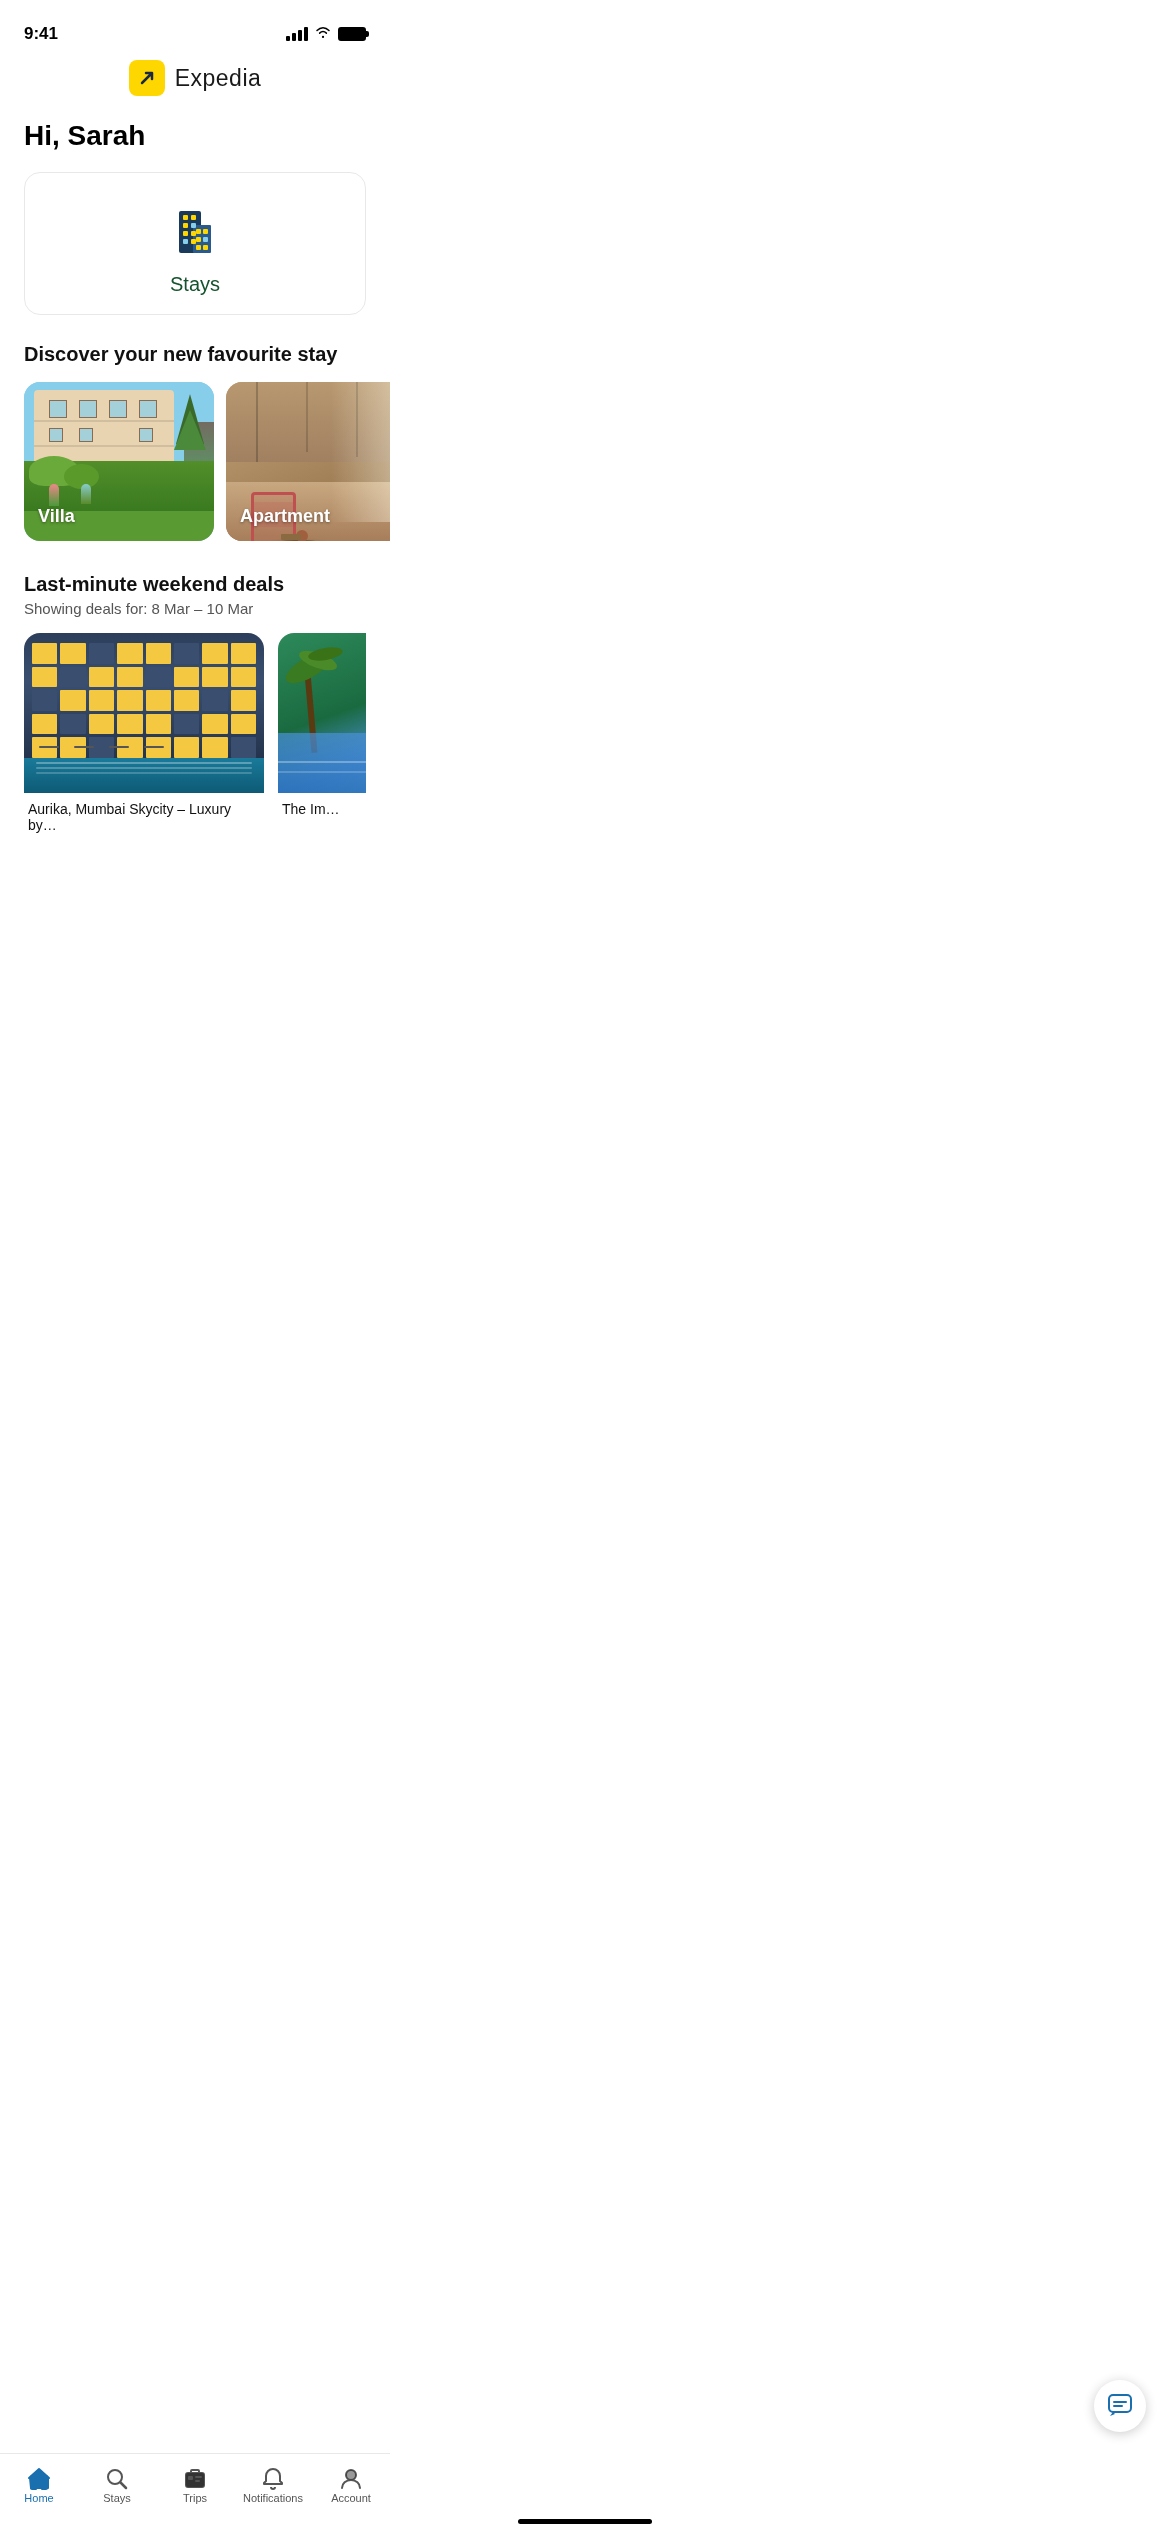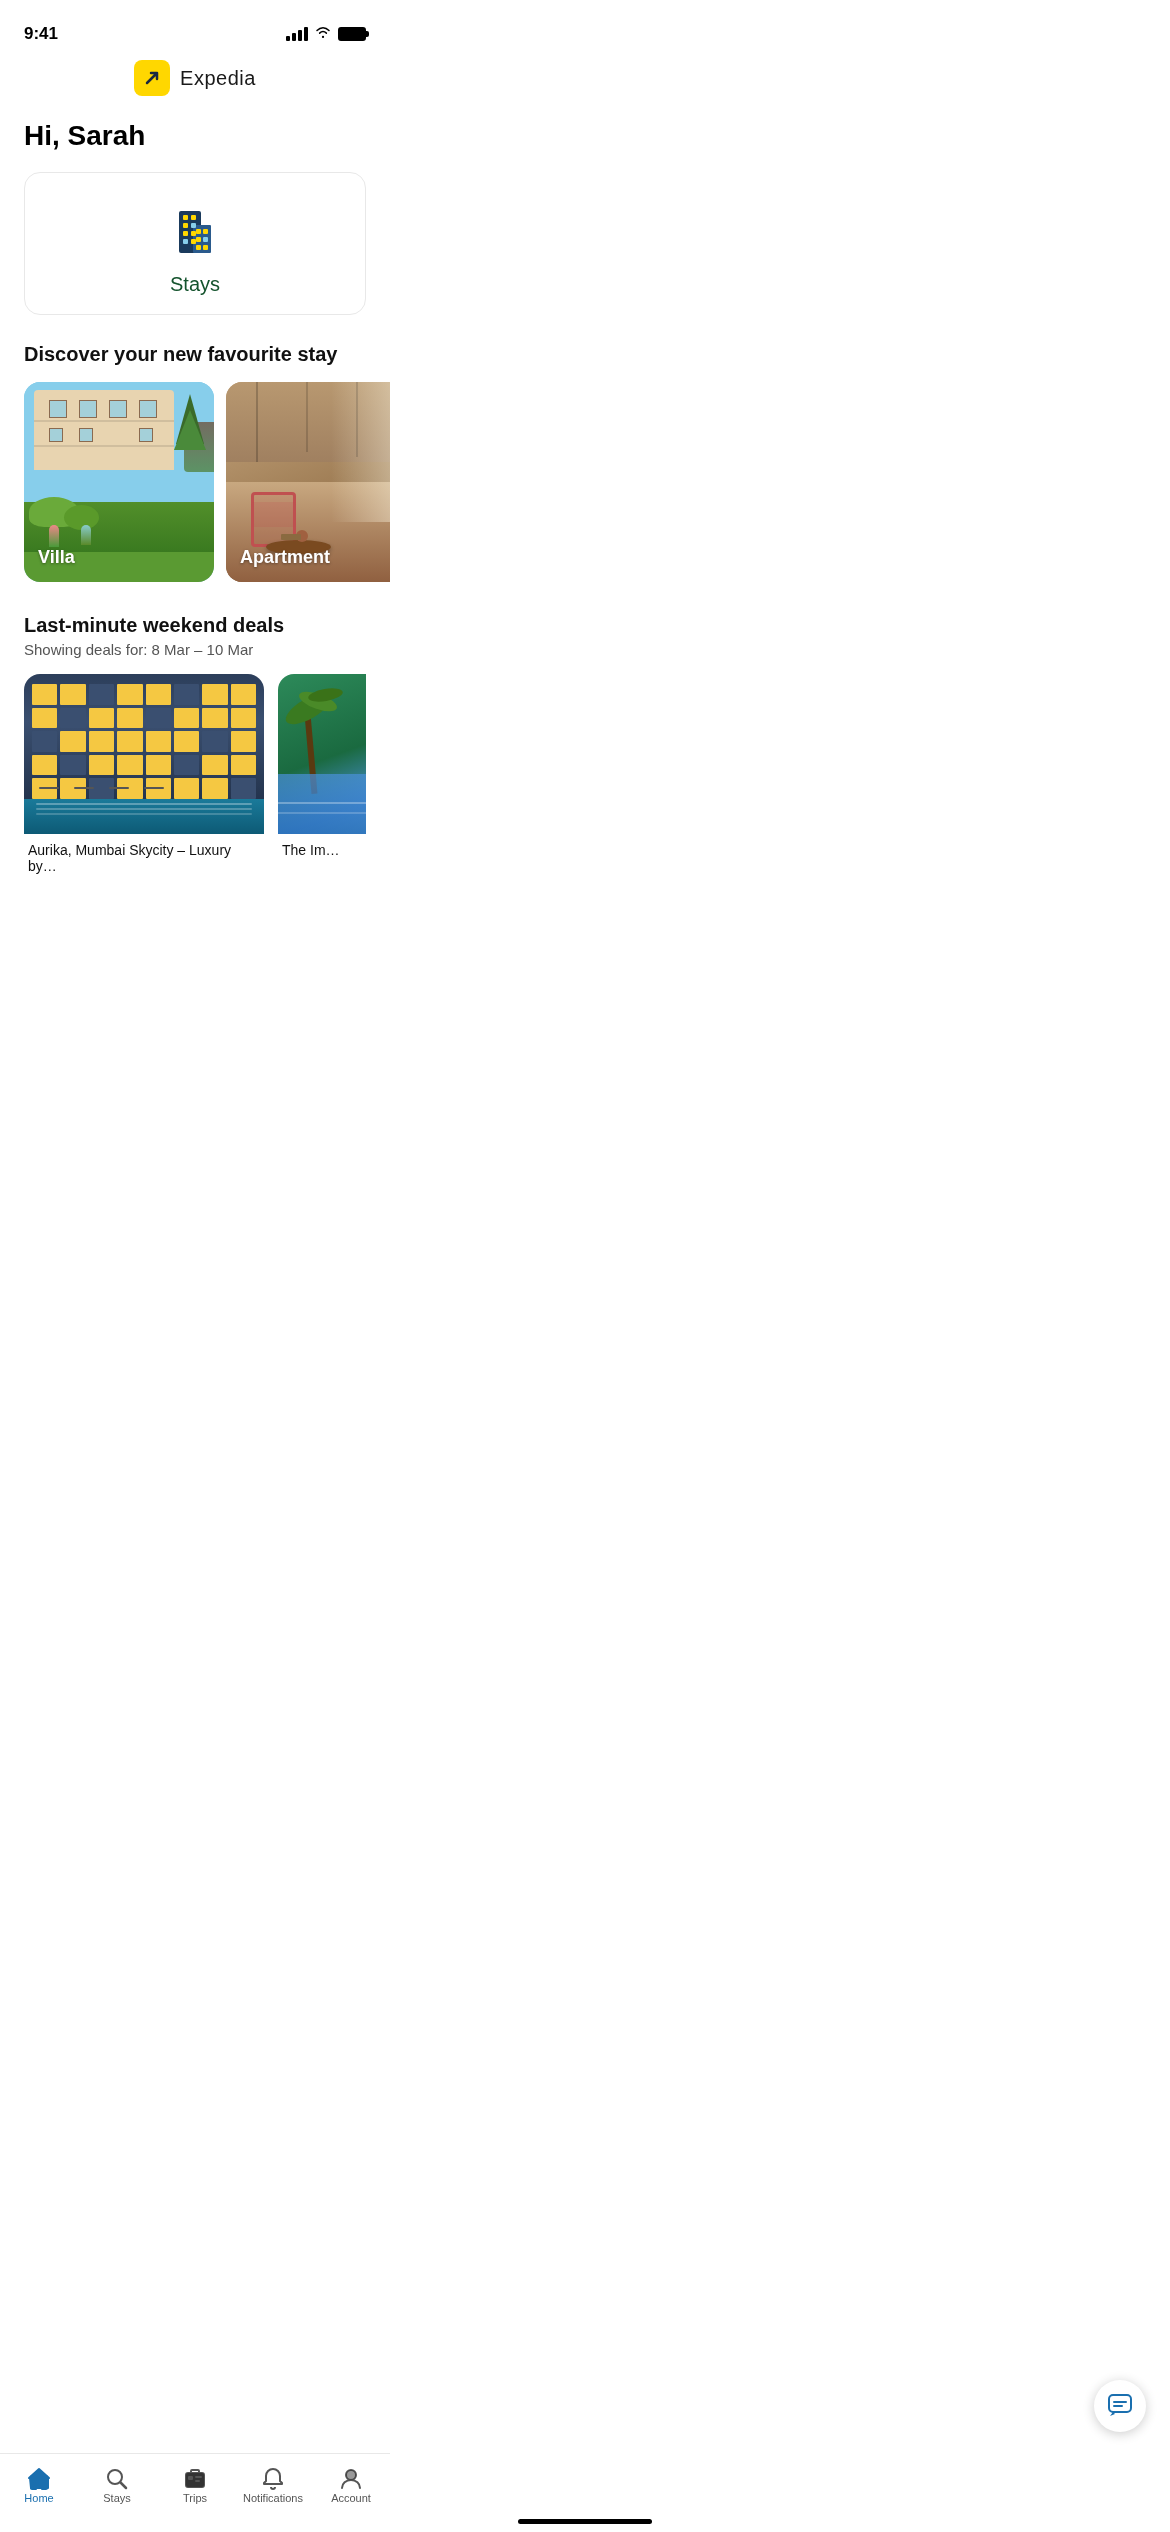--- a/index.html
+++ b/index.html
@@ -81,21 +81,21 @@
       background: #FFD700;
       border-radius: 8px;
       display: flex;
       align-items: center;
       justify-content: center;
       font-size: 20px;
       color: #1a1a2e;
       font-weight: bold;
     }
     .expedia-name {
-      font-size: 20px;
+      font-size: 23px;
       font-weight: 400;
       color: #1a1a1a;
       letter-spacing: 0.5px;
     }
 
     
     .greeting {
       padding: 8px 24px 20px;
       font-size: 28px;
       font-weight: 700;
@@ -146,21 +146,21 @@
       display: flex;
       gap: 12px;
       padding: 0 24px 32px;
       overflow-x: auto;
       scrollbar-width: none;
     }
     .property-scroll::-webkit-scrollbar { display: none; }
     .property-card {
       flex-shrink: 0;
       width: 190px;
-      height: 200px;
+      height: 159px;
       border-radius: 16px;
       overflow: hidden;
       position: relative;
       cursor: pointer;
     }
     .property-card-bg {
       width: 100%;
       height: 100%;
       display: flex;
       align-items: center;

